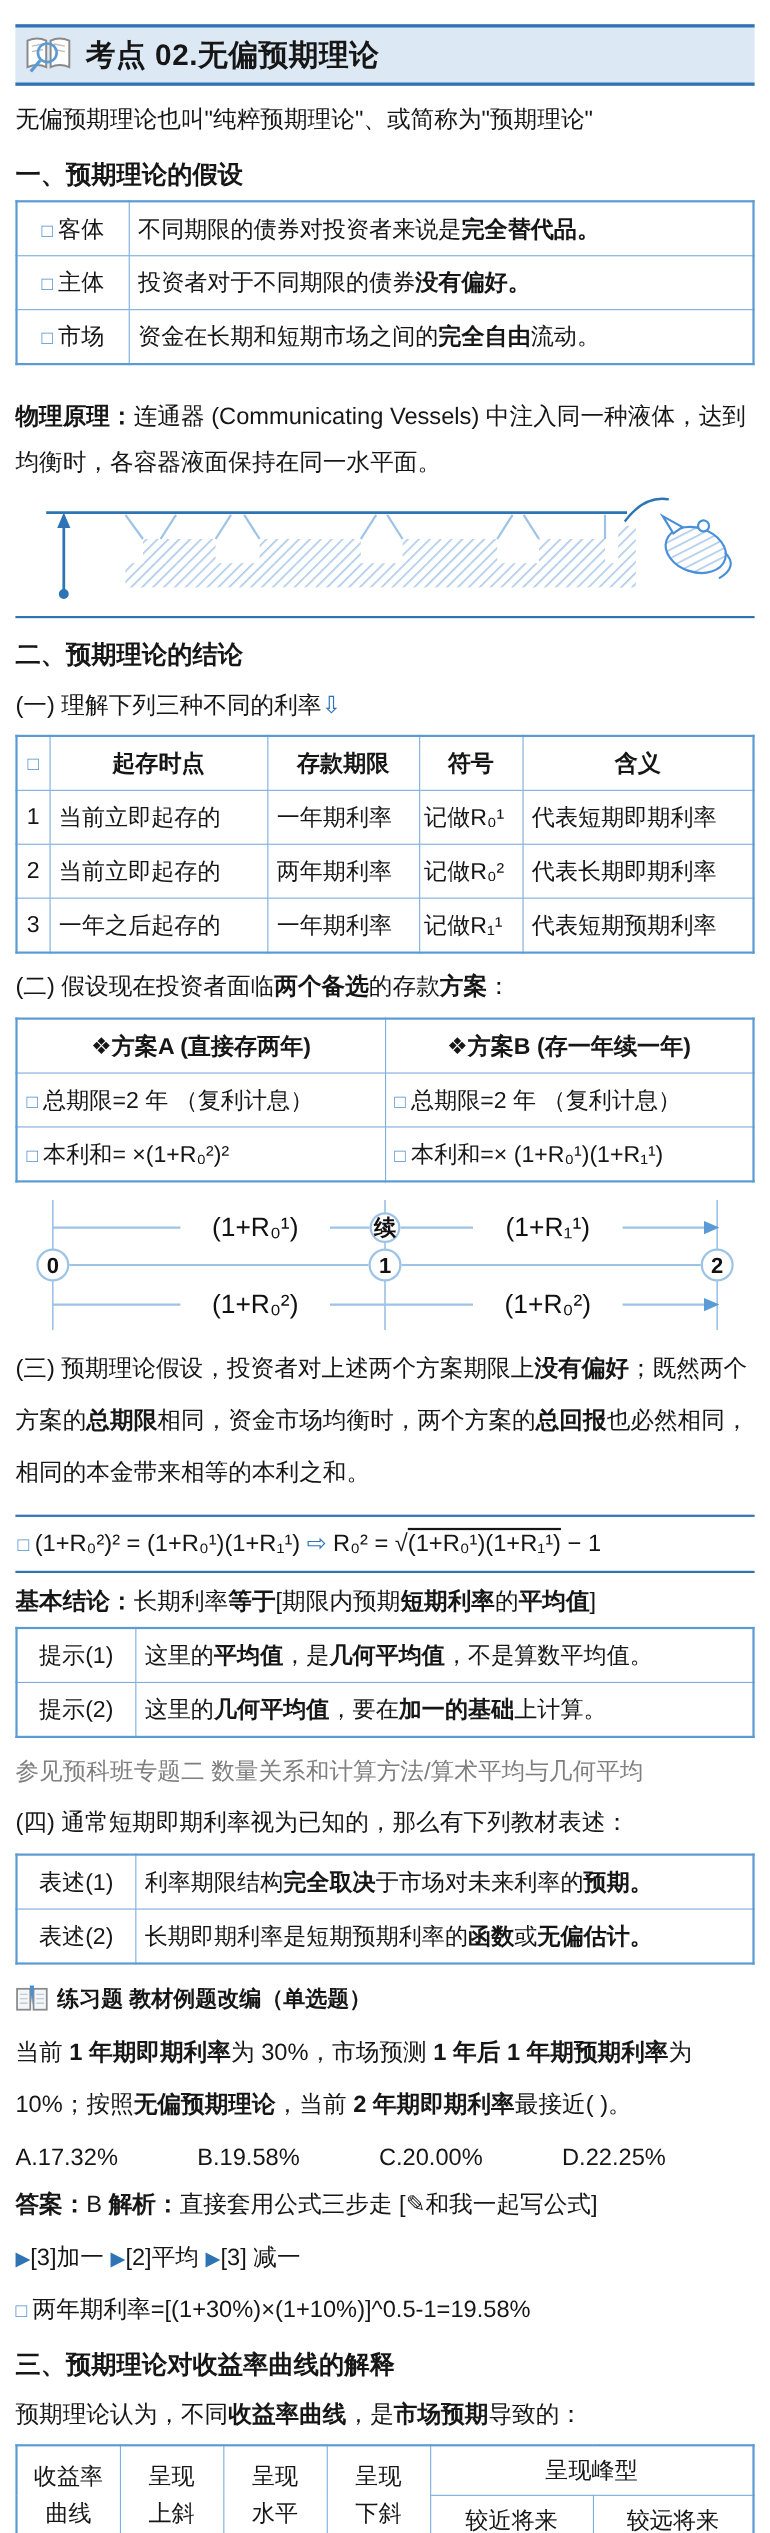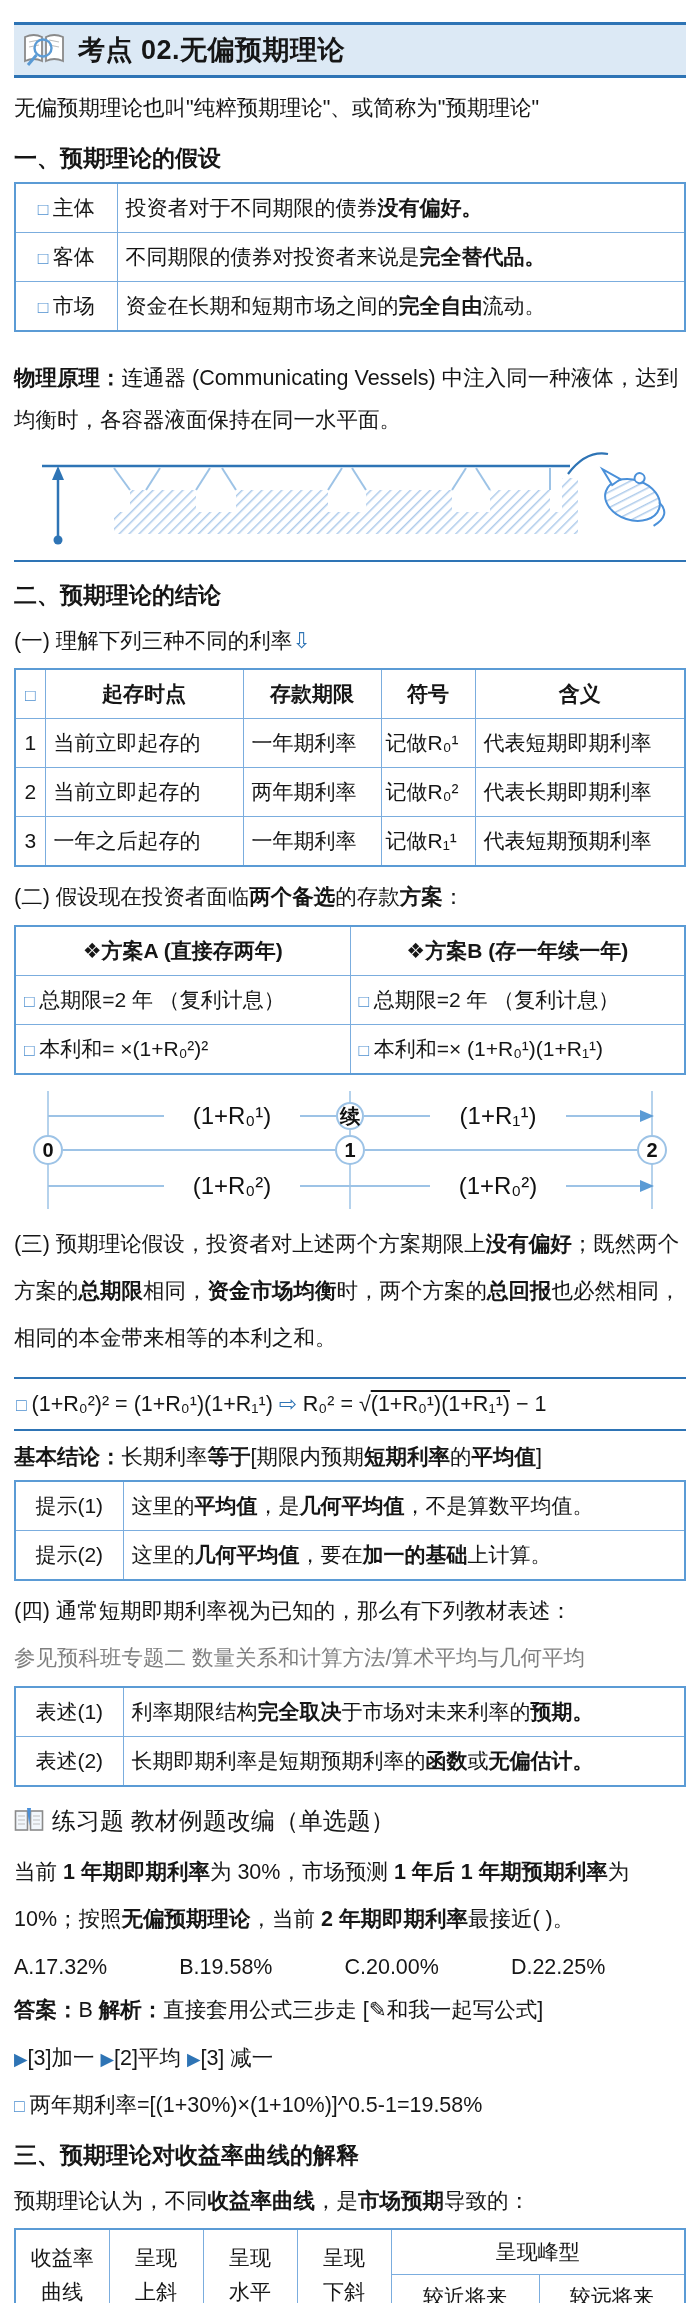--- a/index.html
+++ b/index.html
@@ -17,21 +17,21 @@
   
   table{width:100%;border-collapse:collapse;table-layout:fixed;margin:6px 0 14px 0;border:2px solid #5b9bd5;}
   td,th{border:1.6px solid #7badde;font-size:21px;padding:3px 8px;height:42px;vertical-align:middle;text-align:left;background:#fff;}
   th{font-weight:bold;text-align:center;}
   td.c{text-align:center;padding:3px 2px;}
   .two-line{line-height:1.6;text-align:center;}
   
   .frule{border-top:2.5px solid #2e74b5;border-bottom:2.5px solid #2e74b5;padding:12px 2px;font-size:21.5px;margin:14px 0 4px 0;}
   .divider{border-top:2.5px solid #2e74b5;margin:10px 0 6px 0;}
   .opts{display:flex;gap:72px;font-size:21.5px;margin:12px 0;}
-  .ex-head{display:flex;align-items:center;gap:8px;font-size:24px;font-weight:normal;margin:18px 0 6px 0;}
+  .ex-head{display:flex;align-items:center;gap:8px;font-size:20px;font-weight:bold;margin:18px 0 6px 0;}
   svg{display:block;}
   svg text{font-family:inherit;}
   .illu{margin:4px 0 0 0;}
   .tl{margin:16px 0 6px 0;}
 </style>
 </head>
 <body>
 
 <div class="page">
 
@@ -56,26 +56,26 @@
   <div class="t">无偏预期理论也叫"纯粹预期理论"、或简称为"预期理论"</div>
 
   <div class="h">一、预期理论的假设</div>
   <table>
     <colgroup>
         <col style="width:102px">
         <col>
       </colgroup>
     <tbody>
         <tr>
+          <td class="c"><span style="color: rgb(79, 144, 208); font-size: 0.82em;">□ </span><span>客体</span></td>
+        <td><span>不同期限的债券对投资者来说是</span><span style="font-weight: bold;">完全替代品。</span></td>
+        </tr>
+    <tr>
           <td class="c"><span style="color: rgb(79, 144, 208); font-size: 0.82em;">□ </span><span>主体</span></td>
         <td><span>投资者对于不同期限的债券</span><span style="font-weight: bold;">没有偏好。</span></td>
-        </tr>
-    <tr>
-          <td class="c"><span style="color: rgb(79, 144, 208); font-size: 0.82em;">□ </span><span>客体</span></td>
-        <td><span>不同期限的债券对投资者来说是</span><span style="font-weight: bold;">完全替代品。</span></td>
         </tr>
     <tr>
           <td class="c"><span style="color: rgb(79, 144, 208); font-size: 0.82em;">□ </span><span>市场</span></td>
         <td><span>资金在长期和短期市场之间的</span><span style="font-weight: bold; text-align: center;">完全自由</span><span>流动。</span></td>
         </tr>
   </tbody>
     </table>
 
   <div class="para" style="margin-top:26px;line-height:1.95"><span style="font-weight: bold;">物理原理：</span><span>连通器 (Communicating Vessels) 中注入同一种液体，达到均衡时，各容器液面保持在同一水平面。</span></div>
 
@@ -215,21 +215,21 @@
       <text x="484" y="103">(1+R₀²)</text>
     </g>
     <g fill="#111111" font-size="20" font-weight="bold" text-anchor="middle">
       <text x="336" y="32">续</text>
       <text x="34" y="66">0</text>
       <text x="336" y="66">1</text>
       <text x="638" y="66">2</text>
     </g>
   </svg>
 
-  <div class="para"><span>(三) 预期理论假设，投资者对上述两个方案期限上</span><span style="font-weight: bold;">没有偏好</span><span>；既然两个方案的</span><span style="font-weight: bold;">总期限</span><span>相同，</span><span style="font-weight: bold;">资金市场均衡</span><span>时，两个方案的</span><span style="font-weight: bold;">总回报</span><span>也必然相同，相同的本金带来相等的本利之和。</span></div>
+  <div class="para"><span>(三) 预期理论假设，投资者对上述两个方案期限上</span><span style="font-weight: bold;">没有偏好</span><span>；既然两个方案的</span><span style="font-weight: bold;">总期限</span><span>相同，</span><span style="font-weight: normal;">资金市场均衡</span><span>时，两个方案的</span><span style="font-weight: bold;">总回报</span><span>也必然相同，相同的本金带来相等的本利之和。</span></div>
 
   <div class="frule"><span style="color: rgb(79, 144, 208); font-size: 0.82em;">□ </span><span>(1+R₀²)² = (1+R₀¹)(1+R₁¹) </span><span style="color: rgb(46, 116, 181);">⇨</span><span> R₀² = √</span><span style="text-decoration: overline;">(1+R₀¹)(1+R₁¹)</span><span> − 1</span></div>
 
   <div class="t" style="margin:10px 0 6px 0"><span style="font-weight: bold;">基本结论：</span><span>长期利率</span><span style="font-weight: bold; text-align: right;">等于</span><span>[期限内预期</span><span style="font-weight: bold;">短期利率</span><span>的</span><span style="font-weight: bold;">平均值</span><span>]</span></div>
 
   <table>
     <colgroup>
         <col style="width:108px">
         <col>
       </colgroup>
@@ -238,22 +238,22 @@
       <td class="c">提示(1)</td>
       <td><span>这里的</span><span style="font-weight: bold;">平均值</span><span>，是</span><span style="font-weight: bold;">几何平均值</span><span>，不是算数平均值。</span></td>
     </tr>
     <tr>
       <td class="c">提示(2)</td>
       <td><span>这里的</span><span style="font-weight: bold;">几何平均值</span><span>，要在</span><span style="font-weight: bold; text-align: right;">加一的基础</span><span>上计算。</span></td>
     </tr>
   </tbody>
     </table>
 
+  <div class="t gray">参见预科班专题二  数量关系和计算方法/算术平均与几何平均</div>
   <div class="t">(四) 通常短期即期利率视为已知的，那么有下列教材表述：</div>
-  <div class="t gray">参见预科班专题二  数量关系和计算方法/算术平均与几何平均</div>
 
   <table>
     <colgroup>
         <col style="width:108px">
         <col>
       </colgroup>
     <tbody>
         <tr>
       <td class="c">表述(1)</td>
       <td><span>利率期限结构</span><span style="font-weight: bold;">完全取决</span><span>于市场对未来利率的</span><span style="font-weight: bold;">预期。</span></td>

